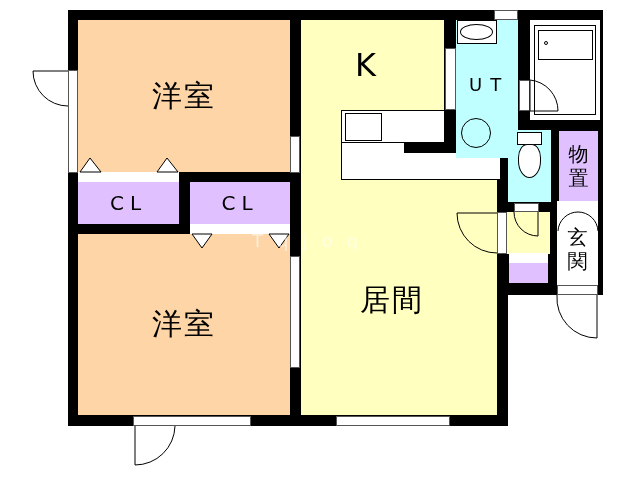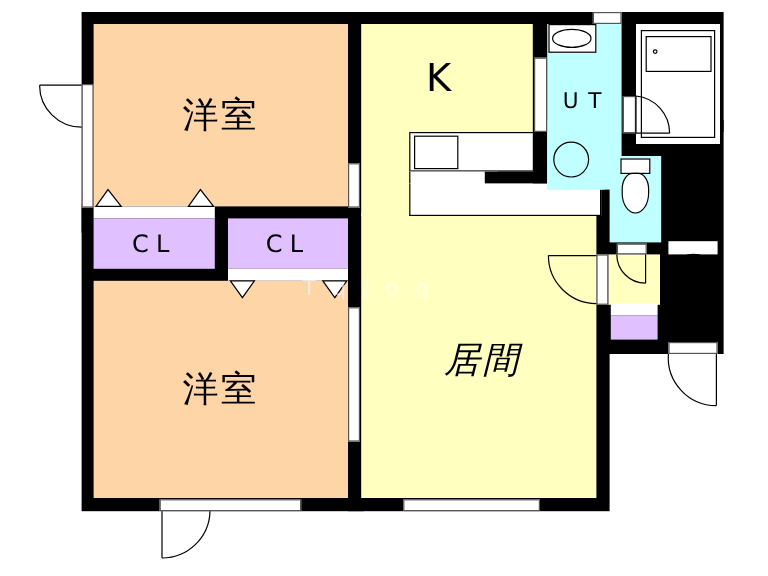--- a/index.html
+++ b/index.html
@@ -38,21 +38,21 @@
   </div>
   <div class="abs" style="left:190px;top:224px;width:100px;height:10px;background:#fff;"></div>
 
   <div class="abs room" style="left:78px;top:234px;width:212px;height:181px;background:#FDD5A6;">
     <span class="label-jp">洋室</span>
   </div>
 
   <div class="abs" style="left:301px;top:20px;width:143px;height:160px;background:#FFFFC0;"></div>
   <div class="abs" style="left:301px;top:178px;width:196px;height:237px;background:#FFFFC0;"></div>
   <div class="abs" style="left:355px;top:46px;font-size:32px;">K</div>
-  <div class="abs label-jp" style="left:370px;top:280px;font-style:italic;">居間</div>
+  <div class="abs label-jp" style="left:360px;top:280px;">居間</div>
 
   <div class="abs" style="left:341px;top:110px;width:104px;height:33px;background:#fff;border:1px solid #000;"></div>
   <div class="abs" style="left:345px;top:113px;width:37px;height:28px;background:#fff;border:1px solid #000;"></div>
   <div class="abs" style="left:341px;top:143px;width:74px;height:10px;background:#fff;border-left:1px solid #000;"></div>
   <div class="abs wall" style="left:404px;top:143px;width:53px;height:10px;"></div>
   <div class="abs" style="left:341px;top:153px;width:160px;height:27px;background:#fff;border:1px solid #000;border-top:none;"></div>
 
   <div class="abs" style="left:456px;top:20px;width:62px;height:138px;background:#C0FFFF;"></div>
   <div class="abs" style="left:456px;top:100px;width:48px;height:58px;background:#C0FFFF;"></div>
   <div class="abs" style="left:469px;top:74px;font-size:18px;letter-spacing:8px;">UT</div>
@@ -64,24 +64,30 @@
   <div class="abs" style="left:530px;top:20px;width:70px;height:100px;background:#fff;"></div>
   <div class="abs" style="left:534px;top:25px;width:62px;height:90px;background:#fff;border:1px solid #000;"></div>
   <div class="abs" style="left:538px;top:30px;width:55px;height:30px;background:#fff;border:1px solid #000;">
     <div class="abs" style="left:5px;top:10px;width:4px;height:4px;border:1px solid #000;border-radius:50%;"></div>
   </div>
 
   <div class="abs" style="left:508px;top:130px;width:43px;height:72px;background:#C0FFFF;"></div>
   <div class="abs" style="left:517px;top:132px;width:25px;height:13px;background:#fff;border:1px solid #000;"></div>
   <div class="abs" style="left:518px;top:144px;width:23px;height:34px;background:#fff;border:1px solid #000;border-radius:40% 40% 50% 50%;"></div>
 
+  <div class="abs" style="left:559px;top:131px;width:39px;height:70px;background:#E0C0FF;display:flex;align-items:center;justify-content:center;">
+    <span class="label-v">物置</span>
+  </div>
 
   <div class="abs" style="left:507px;top:212px;width:43px;height:42px;background:#FFFFC0;"></div>
   <div class="abs" style="left:509px;top:253px;width:39px;height:10px;background:#fff;"></div>
   <div class="abs" style="left:509px;top:263px;width:39px;height:20px;background:#E0C0FF;"></div>
+  <div class="abs" style="left:557px;top:212px;width:41px;height:73px;background:#fff;display:flex;align-items:center;justify-content:center;">
+    <span class="label-v">玄関</span>
+  </div>
 
   <div class="abs win" style="left:68px;top:70px;width:10px;height:103px;"></div>
   <div class="abs win" style="left:290px;top:136px;width:10px;height:37px;"></div>
   <div class="abs win" style="left:290px;top:256px;width:10px;height:112px;"></div>
   <div class="abs win" style="left:133px;top:416px;width:118px;height:10px;"></div>
   <div class="abs win" style="left:336px;top:416px;width:114px;height:10px;"></div>
   <div class="abs win" style="left:494px;top:10px;width:24px;height:10px;"></div>
   <div class="abs win" style="left:445px;top:48px;width:11px;height:62px;"></div>
   <div class="abs win" style="left:519px;top:80px;width:11px;height:31px;"></div>
   <div class="abs win" style="left:514px;top:203px;width:25px;height:9px;"></div>

